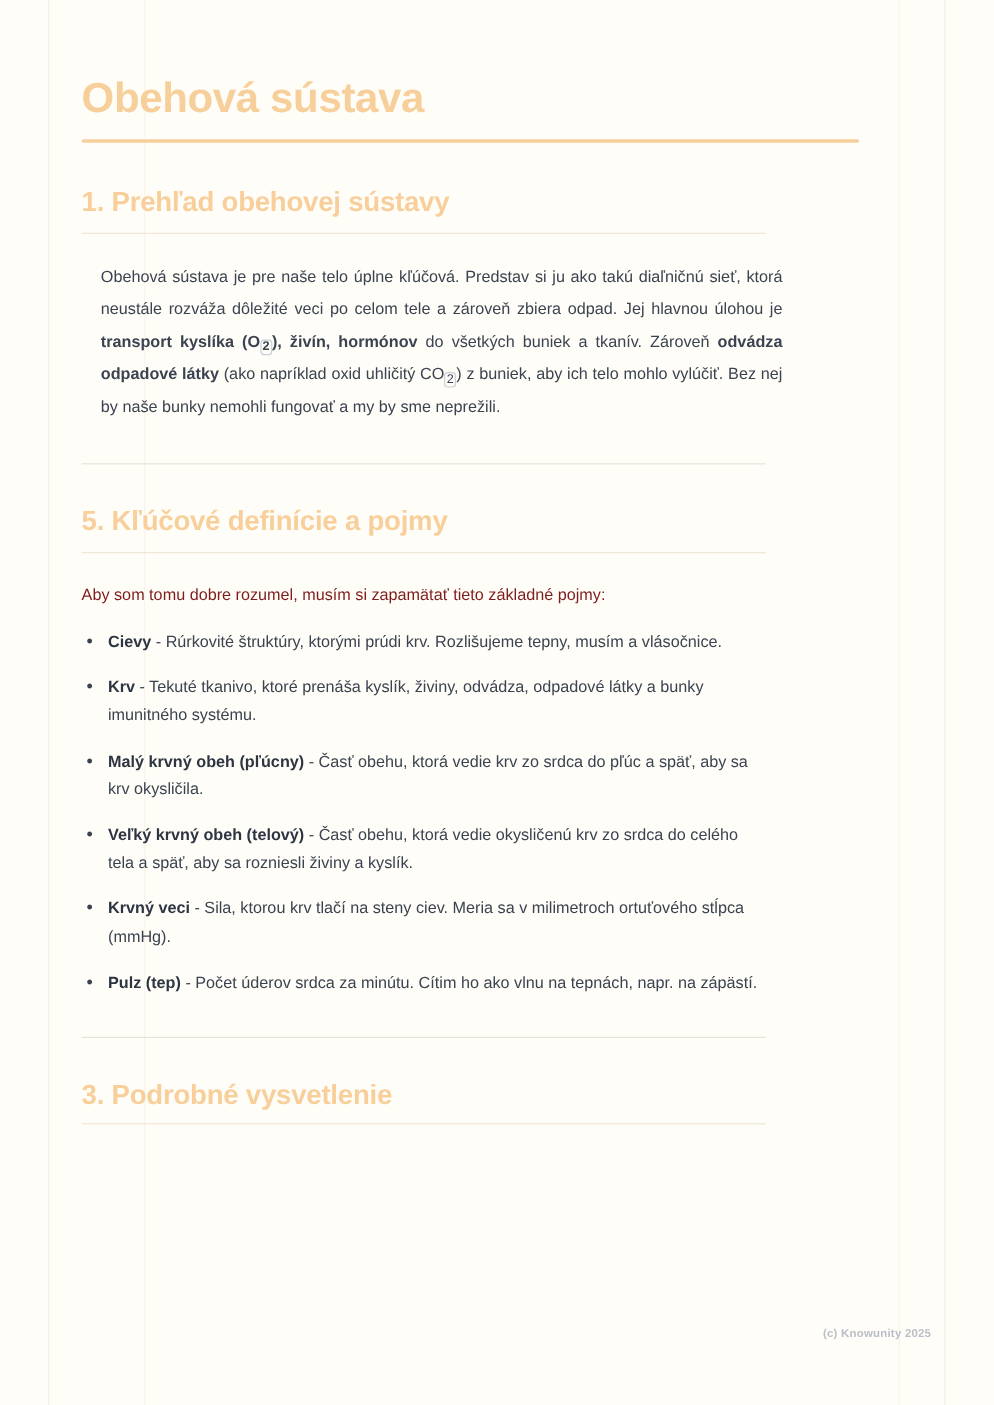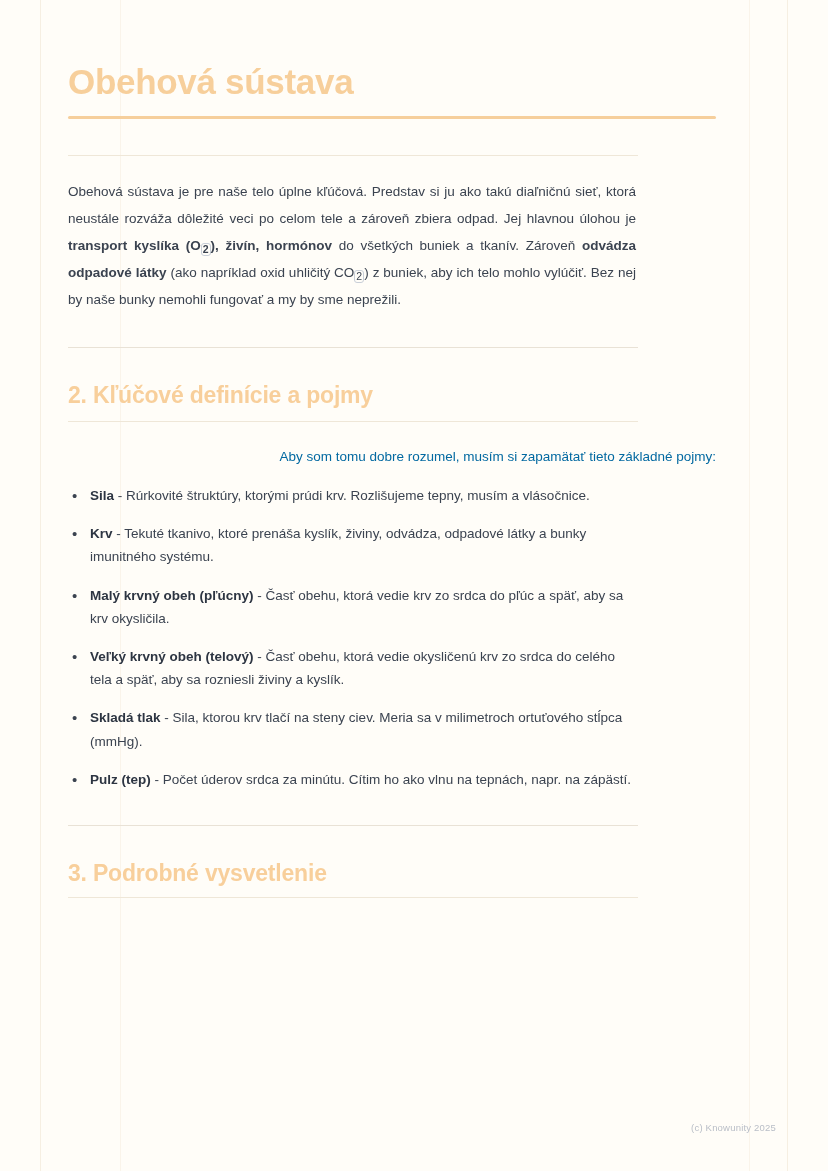--- a/index.html
+++ b/index.html
@@ -71,31 +71,30 @@
     height: 1px;
     background: #efe7d8;
     width: 570px;
     margin-bottom: 22px;
   }
 
   p.para {
     font-size: 13.5px;
     line-height: 2.0;
     color: #3b4350;
-    margin: 0;
+    margin: 16px;
     text-align: justify;
     width: 568px;
   }
 
   p.lead {
     font-size: 13.5px;
     line-height: 1.9;
-    color: #0369a1;
+    color: #7f1d1d;
     margin: 0 0 14px 0;
-    text-align: right;
   }
 
   .divider {
     height: 1px;
     background: #e9e2d6;
     width: 570px;
     margin: 34px 0 34px 0;
   }
 
   ul.terms {
@@ -131,24 +130,25 @@
     display: inline-block;
     border: 1px solid #c9cfd8;
     border-radius: 3px;
     padding: 0 1px;
     line-height: 1.1;
   }
 
   .footer-note {
     position: absolute;
     right: 52px;
-    bottom: 38px;
+    bottom: 54px;
     font-size: 9.5px;
     color: #b9bec7;
     letter-spacing: 0.2px;
+    font-weight: bold;
   }
 
   .section3 {
     margin-top: 2px;
   }
   .section3 h2 {
     margin-bottom: 10px;
   }
   .section3 .section-rule {
     margin-bottom: 0;
@@ -162,35 +162,36 @@
   <div class="guide left"></div>
   <div class="guide right"></div>
   <div class="guide inner-left"></div>
   <div class="guide inner-right"></div>
 
   <div class="content">
 
     <h1 class="doc-title">Obehová sústava</h1>
     <div class="title-rule"></div>
 
+    <h2 class="section-title">1. Prehľad obehovej sústavy</h2>
     <div class="section-rule"></div>
     <p class="para" id="p1"><span>Obehová sústava je pre naše telo úplne kľúčová. Predstav si ju ako takú diaľničnú sieť, ktorá neustále rozváža dôležité veci po celom tele a zároveň zbiera odpad. Jej hlavnou úlohou je </span><b>transport kyslíka (O<span class="sub">2</span>), živín, hormónov</b><span> do všetkých buniek a tkanív. Zároveň </span><b>odvádza odpadové látky</b><span> (ako napríklad oxid uhličitý CO<span class="sub">2</span>) z buniek, aby ich telo mohlo vylúčiť. Bez nej by naše bunky nemohli fungovať a my by sme neprežili.</span></p>
 
     <div class="divider"></div>
 
-    <h2 class="section-title">2. Kľúčové definície a pojmy</h2>
+    <h2 class="section-title">5. Kľúčové definície a pojmy</h2>
     <div class="section-rule"></div>
     <p class="lead">Aby som tomu dobre rozumel, musím si zapamätať tieto základné pojmy:</p>
 
     <ul class="terms" id="terms">
-        <li><b>Sila</b><span> - Rúrkovité štruktúry, ktorými prúdi krv. Rozlišujeme tepny, musím a vlásočnice.</span></li>
+        <li><b>Cievy</b><span> - Rúrkovité štruktúry, ktorými prúdi krv. Rozlišujeme tepny, musím a vlásočnice.</span></li>
         <li><b>Krv</b><span> - Tekuté tkanivo, ktoré prenáša kyslík, živiny, odvádza, odpadové látky a bunky imunitného systému.</span></li>
         <li><b>Malý krvný obeh (pľúcny)</b><span> - Časť obehu, ktorá vedie krv zo srdca do pľúc a späť, aby sa krv okysličila.</span></li>
         <li><b>Veľký krvný obeh (telový)</b><span> - Časť obehu, ktorá vedie okysličenú krv zo srdca do celého tela a späť, aby sa rozniesli živiny a kyslík.</span></li>
-        <li><b>Skladá tlak</b><span> - Sila, ktorou krv tlačí na steny ciev. Meria sa v milimetroch ortuťového stĺpca (mmHg).</span></li>
+        <li><b>Krvný veci</b><span> - Sila, ktorou krv tlačí na steny ciev. Meria sa v milimetroch ortuťového stĺpca (mmHg).</span></li>
         <li><b>Pulz (tep)</b><span> - Počet úderov srdca za minútu. Cítim ho ako vlnu na tepnách, napr. na zápästí.</span></li>
       </ul>
 
     <div class="divider"></div>
 
     <div class="section3">
       <h2 class="section-title">3. Podrobné vysvetlenie</h2>
       <div class="section-rule"></div>
     </div>
 

